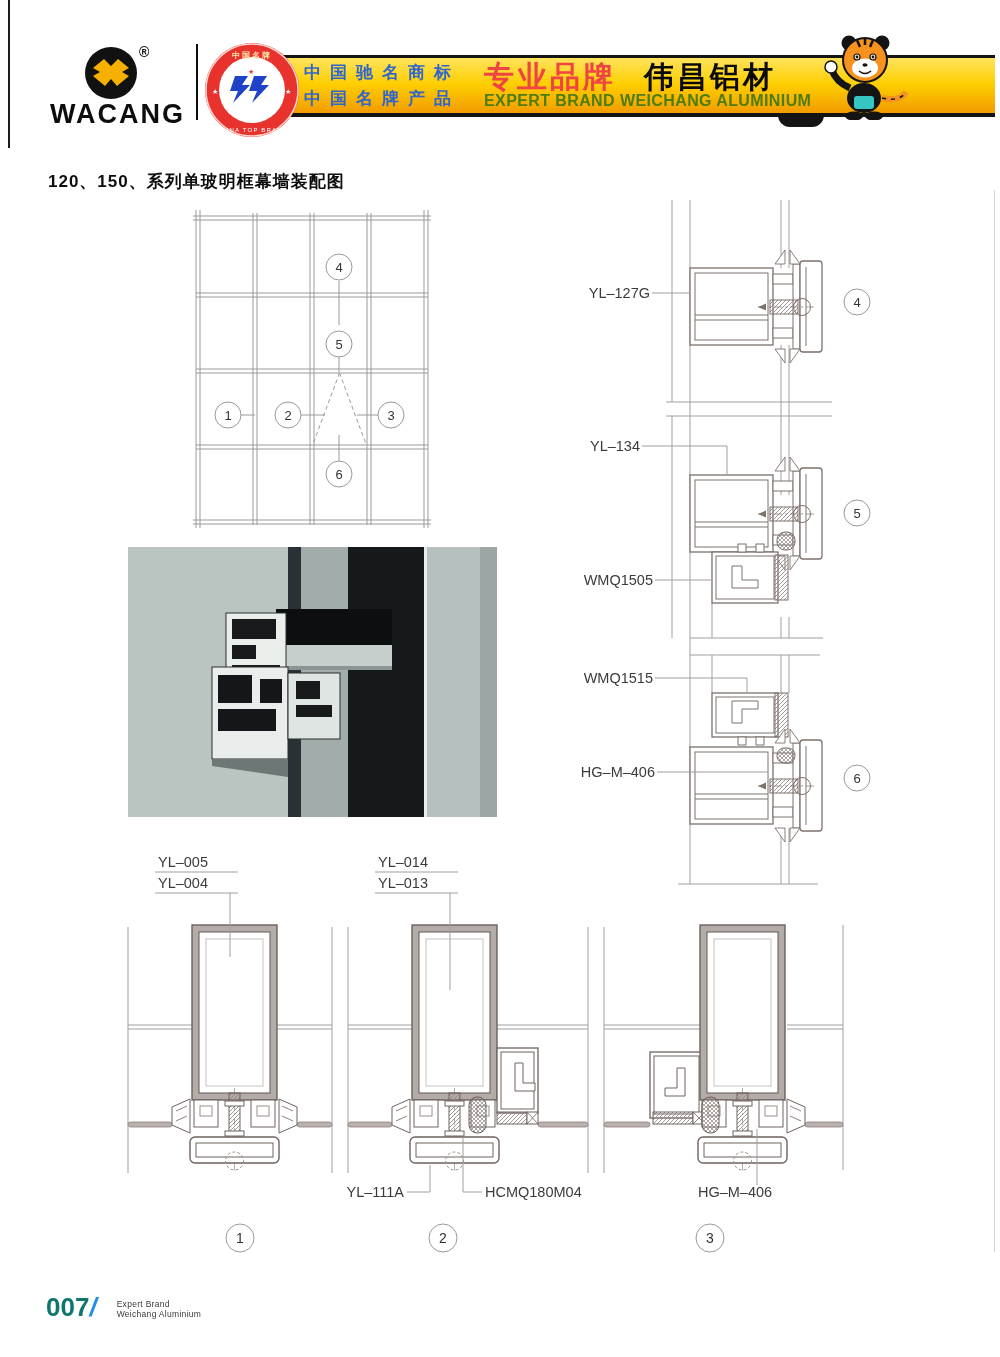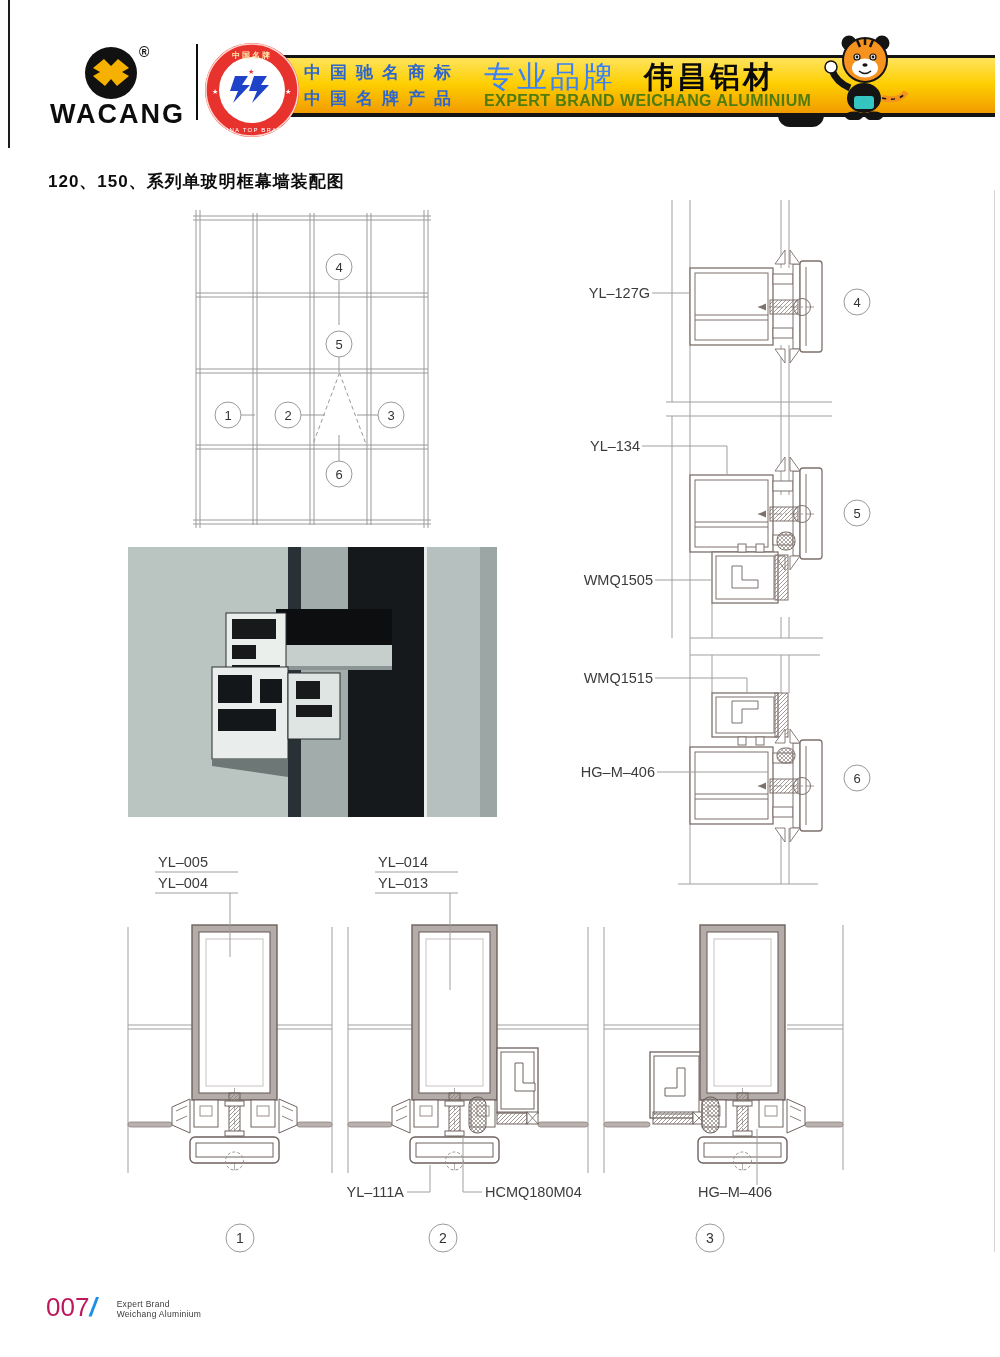--- a/index.html
+++ b/index.html
@@ -14,32 +14,32 @@
   #logo-text{left:50px;top:99px;font-size:27px;font-weight:bold;letter-spacing:2px;color:#0d0d0d;text-align:center;}
   #divider{left:196px;top:44px;width:2px;height:76px;background:#0d0d0d;}
   #banner{left:249px;top:55px;width:746px;height:55px;
           background:linear-gradient(180deg,#ffe35c 0%,#fdce00 48%,#f29b00 100%);
           border-top:3px solid #141414;border-bottom:4px solid #141414;}
   #banner-notch{left:778px;top:115px;width:46px;height:12px;background:#141414;
           border-radius:0 0 24px 24px;}
   #credentials{left:304px;top:60px;font-size:17px;font-weight:bold;color:#2f66cc;
           line-height:26px;letter-spacing:9px;white-space:nowrap;}
   #slogan-block{left:484px;top:57px;white-space:nowrap;}
-  .slogan-cn{font-size:30px;font-weight:normal;letter-spacing:3px;color:#3b82f6;}
+  .slogan-cn{font-size:30px;font-weight:bold;letter-spacing:3px;color:#ef4444;}
   .brand-cn{font-size:30px;font-weight:bold;letter-spacing:3px;color:#0a0a0a;margin-left:28px;font-family:Liberation Serif, serif;}
   #subtitle-en{left:484px;top:92px;font-size:16px;font-weight:bold;color:#4d7c0f;letter-spacing:0.4px;}
   #badge{left:204px;top:42px;}
   #tiger{left:812px;top:26px;}
   
   #page-title{left:48px;top:170px;font-size:17px;font-weight:bold;color:#0d0d0d;letter-spacing:1px;}
   
   #right-edge-line{left:994px;top:190px;width:1px;height:1062px;background:#d5d5d5;}
   
   #footer{left:46px;top:1292px;}
-  #footer .num{font-size:26px;font-weight:normal;color:#be185d;}
+  #footer .num{font-size:26px;font-weight:bold;color:#0f766e;}
   #footer .slash{font-size:26px;font-weight:bold;color:#1e8fe6;font-style:italic;}
   #footer .tag{display:inline-block;vertical-align:top;margin-top:7px;margin-left:20px;
                font-size:8.5px;color:#3a3a3a;line-height:10px;letter-spacing:0.3px;}
 </style>
 </head>
 <body>
 
 <div id="page">
 
   <div class="abs" id="spine"></div>

